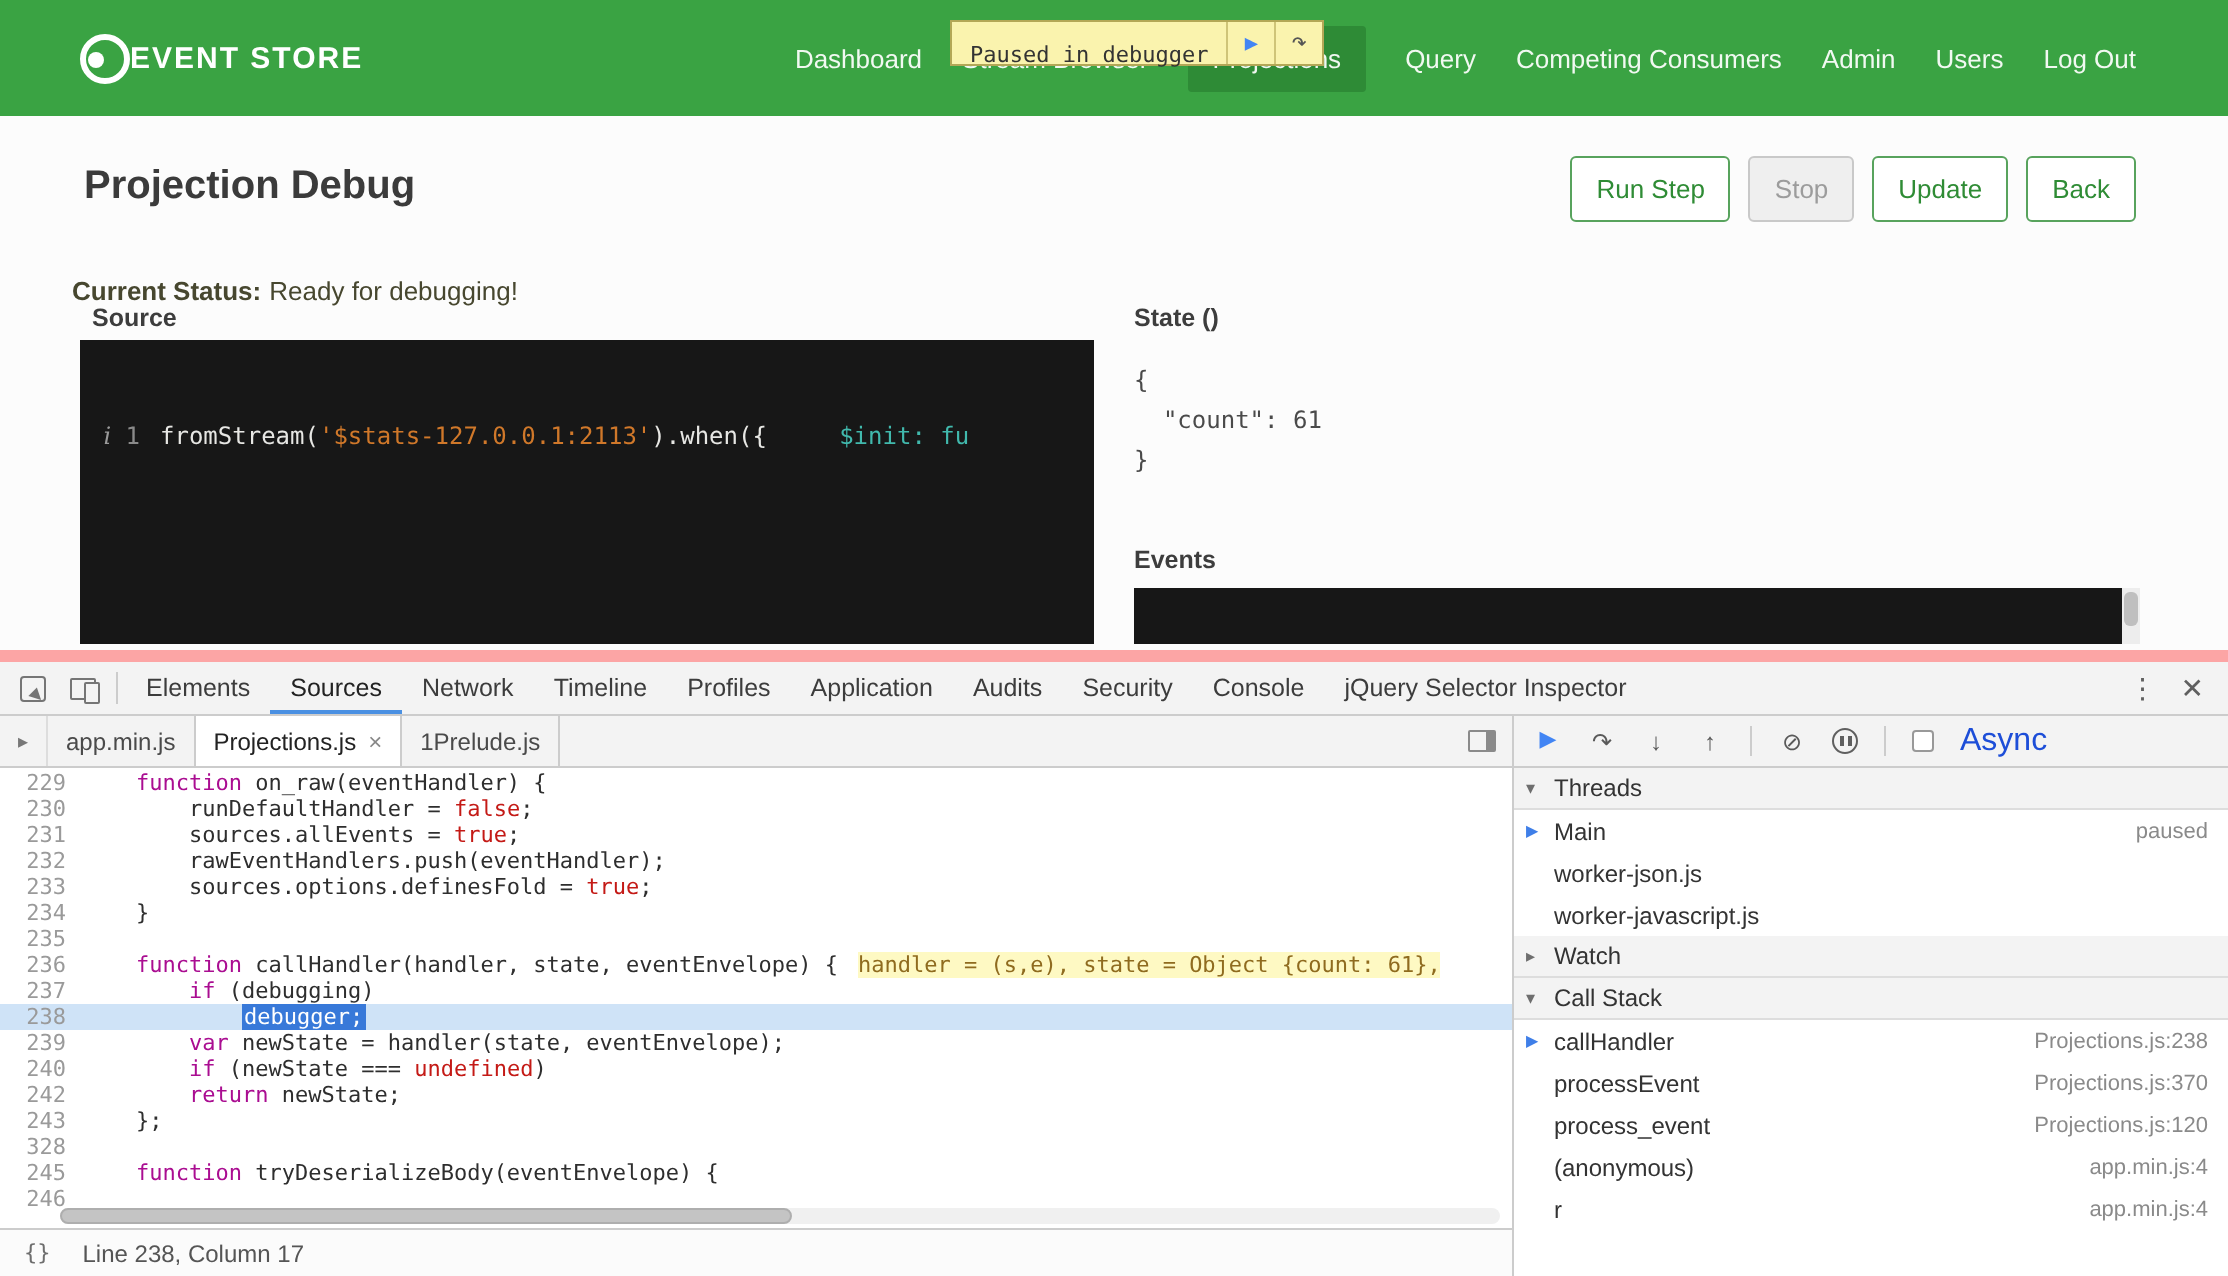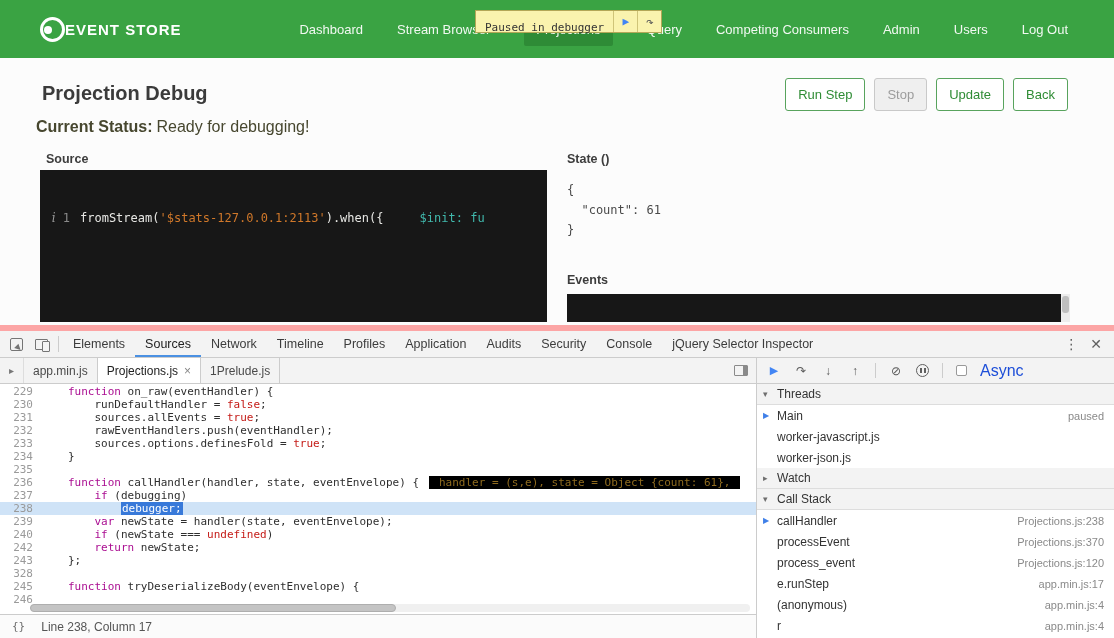--- a/index.html
+++ b/index.html
@@ -5,38 +5,38 @@
   *{margin:0;padding:0;box-sizing:border-box}
   html,body{width:1114px;height:638px}
   body{position:relative;font-family:"Liberation Sans",sans-serif;background:#fff;overflow:hidden;font-size:13px;color:#333}
 
   
   .nav{position:absolute;top:0;left:0;width:100%;height:58px;background:#3aa343;display:flex;align-items:center;padding:0 46px 0 40px}
   .brand{display:flex;align-items:center;}
   .logo{width:25px;height:25px;border:3px solid #fff;border-radius:50%;position:relative;flex:none}
   .logo::after{content:"";position:absolute;width:8px;height:8px;background:#fff;border-radius:50%;left:1px;top:6px}
   .brand-text{color:#fff;font-weight:bold;font-size:15px;letter-spacing:1px}
-  .nav-items{margin-left:auto;display:flex;align-items:center;gap:34px}
+  .nav-items{margin-left:auto;display:flex;align-items:center;gap:20px}
   .nav-item{color:rgba(255,255,255,.93);font-size:13px;white-space:nowrap;padding:9px 0;cursor:default}
   .nav-item.active{background:#2e8b36;padding:9px 12px;border-radius:2px}
 
   
   .paused-banner{position:absolute;left:475px;top:10px;height:23px;display:flex;align-items:stretch;background:#faf3ae;border:1px solid #b3a757;z-index:20;font-family:"DejaVu Sans Mono",monospace;font-size:11px;color:#333}
   .pb-text{display:flex;align-items:center;padding:16px 9px}
   .pb-btn{width:24px;display:flex;align-items:center;justify-content:center;border-left:1px solid #cfc478;cursor:pointer}
   .pb-resume{color:#4285f4;font-size:11px}
   .pb-step{color:#555;font-size:13px}
 
   
   .page{position:absolute;top:58px;left:0;width:100%;height:267px;background:#fcfcfc}
   .page-title{position:absolute;left:42px;top:24px;font-size:20px;font-weight:bold;color:#3b3b3b}
   .btn-row{position:absolute;right:46px;top:20px;display:flex;gap:9px}
   .btn{font-size:13px;color:#2f8c35;background:#fff;border:1px solid #58a35d;border-radius:3px;padding:8px 12px;cursor:pointer;white-space:nowrap}
   .btn.disabled{color:#9c9c9c;border-color:#c9c9c9;background:#efefef}
-  .status-line{position:absolute;left:36px;top:60px;font-size:16px;color:#47472f}
+  .status-line{position:absolute;left:36px;top:80px;font-size:13px;color:#47472f}
   .status-line b{margin-right:4px}
   .sec-label{position:absolute;font-weight:bold;font-size:12.5px;color:#3d3d3d}
   #lbl-source{left:46px;top:94px}
   #lbl-state{left:567px;top:94px}
   #lbl-events{left:567px;top:215px}
 
   .src-editor{position:absolute;left:40px;top:112px;width:507px;height:152px;background:#171717;font-family:"DejaVu Sans Mono",monospace;font-size:12px;line-height:17px;white-space:pre;overflow:hidden;padding-top:6px}
   .src-line{display:flex}
   .src-gutter{width:40px;flex:none;text-align:right;padding-right:10px;color:#8a8a8a}
   .src-gutter i{font-family:"DejaVu Serif",serif;color:#9a9a9a}
@@ -79,21 +79,21 @@
 
   .editor{flex:1;position:relative;font-family:"DejaVu Sans Mono",monospace;font-size:11px;line-height:13px;overflow:hidden;background:#fff;padding-top:1px}
   .code-line{display:flex;height:13px;white-space:pre}
   .code-line.cur{background:#cfe3f7}
   .ln{width:42px;flex:none;text-align:right;padding-right:9px;color:#9a9a9a;cursor:pointer}
   .lc{padding-left:26px;cursor:text}
   .tk-kw{color:#aa0d91}
   .tk-pl{color:#2e2e2e}
   .tk-atom{color:#c41a16}
   .tk-exec{background:#3879d9;color:#fff;padding:0 1px}
-  .annotation{background:#000000;color:#8f6b1f;margin-left:10px;padding:0 10px}
+  .annotation{background:#fef9c3;color:#8f6b1f;margin-left:10px;padding:0 0}
   .hscroll{position:absolute;left:30px;right:6px;bottom:2px;height:8px;background:#f0f0f0;border-radius:4px}
   .hthumb{width:366px;height:8px;background:#c4c4c4;border:1px solid #aeaeae;border-radius:4px}
 
   .dt-status{height:24px;flex:none;border-top:1px solid #ccc;background:#fbfbfb;display:flex;align-items:center;padding:0 12px;gap:16px;font-size:12px;color:#555}
   .pp-icon{font-family:"DejaVu Sans Mono",monospace;font-size:11px;color:#6e6e6e;cursor:pointer}
 
   .dt-right{flex:1;display:flex;flex-direction:column;min-width:0}
   .controls{height:26px;flex:none;background:#f3f3f3;border-bottom:1px solid #ccc;display:flex;align-items:center;padding:0 10px;gap:13px}
   .ic{width:14px;text-align:center;color:#5a5a5a;font-size:12px;cursor:pointer;line-height:1}
   .ic-resume{color:#4285f4;font-size:11px}
@@ -267,24 +267,24 @@
           <span class="tri">▾</span>
           <span class="sec-title">Threads</span>
         </div>
         <div id="thread-rows">
             <div class="srow">
               <span class="marker">▶</span>
               <span>Main</span>
               <span class="loc">paused</span>
             </div>
             <div class="srow">
+              <span>worker-json.js</span>
+            </div>
+            <div class="srow">
               <span>worker-javascript.js</span>
-            </div>
-            <div class="srow">
-              <span>worker-json.js</span>
             </div>
           </div>
         <div class="sec-h">
           <span class="tri">▸</span>
           <span class="sec-title">Watch</span>
         </div>
         <div class="sec-h">
           <span class="tri">▾</span>
           <span class="sec-title">Call Stack</span>
         </div>
@@ -296,24 +296,20 @@
             </div>
             <div class="srow">
               <span>processEvent</span>
               <span class="loc">Projections.js:370</span>
             </div>
             <div class="srow">
               <span>process_event</span>
               <span class="loc">Projections.js:120</span>
             </div>
             <div class="srow">
-              <span>e.runStep</span>
-              <span class="loc">app.min.js:17</span>
-            </div>
-            <div class="srow">
               <span>(anonymous)</span>
               <span class="loc">app.min.js:4</span>
             </div>
             <div class="srow">
               <span>r</span>
               <span class="loc">app.min.js:4</span>
             </div>
           </div>
       </div>
     </div>

